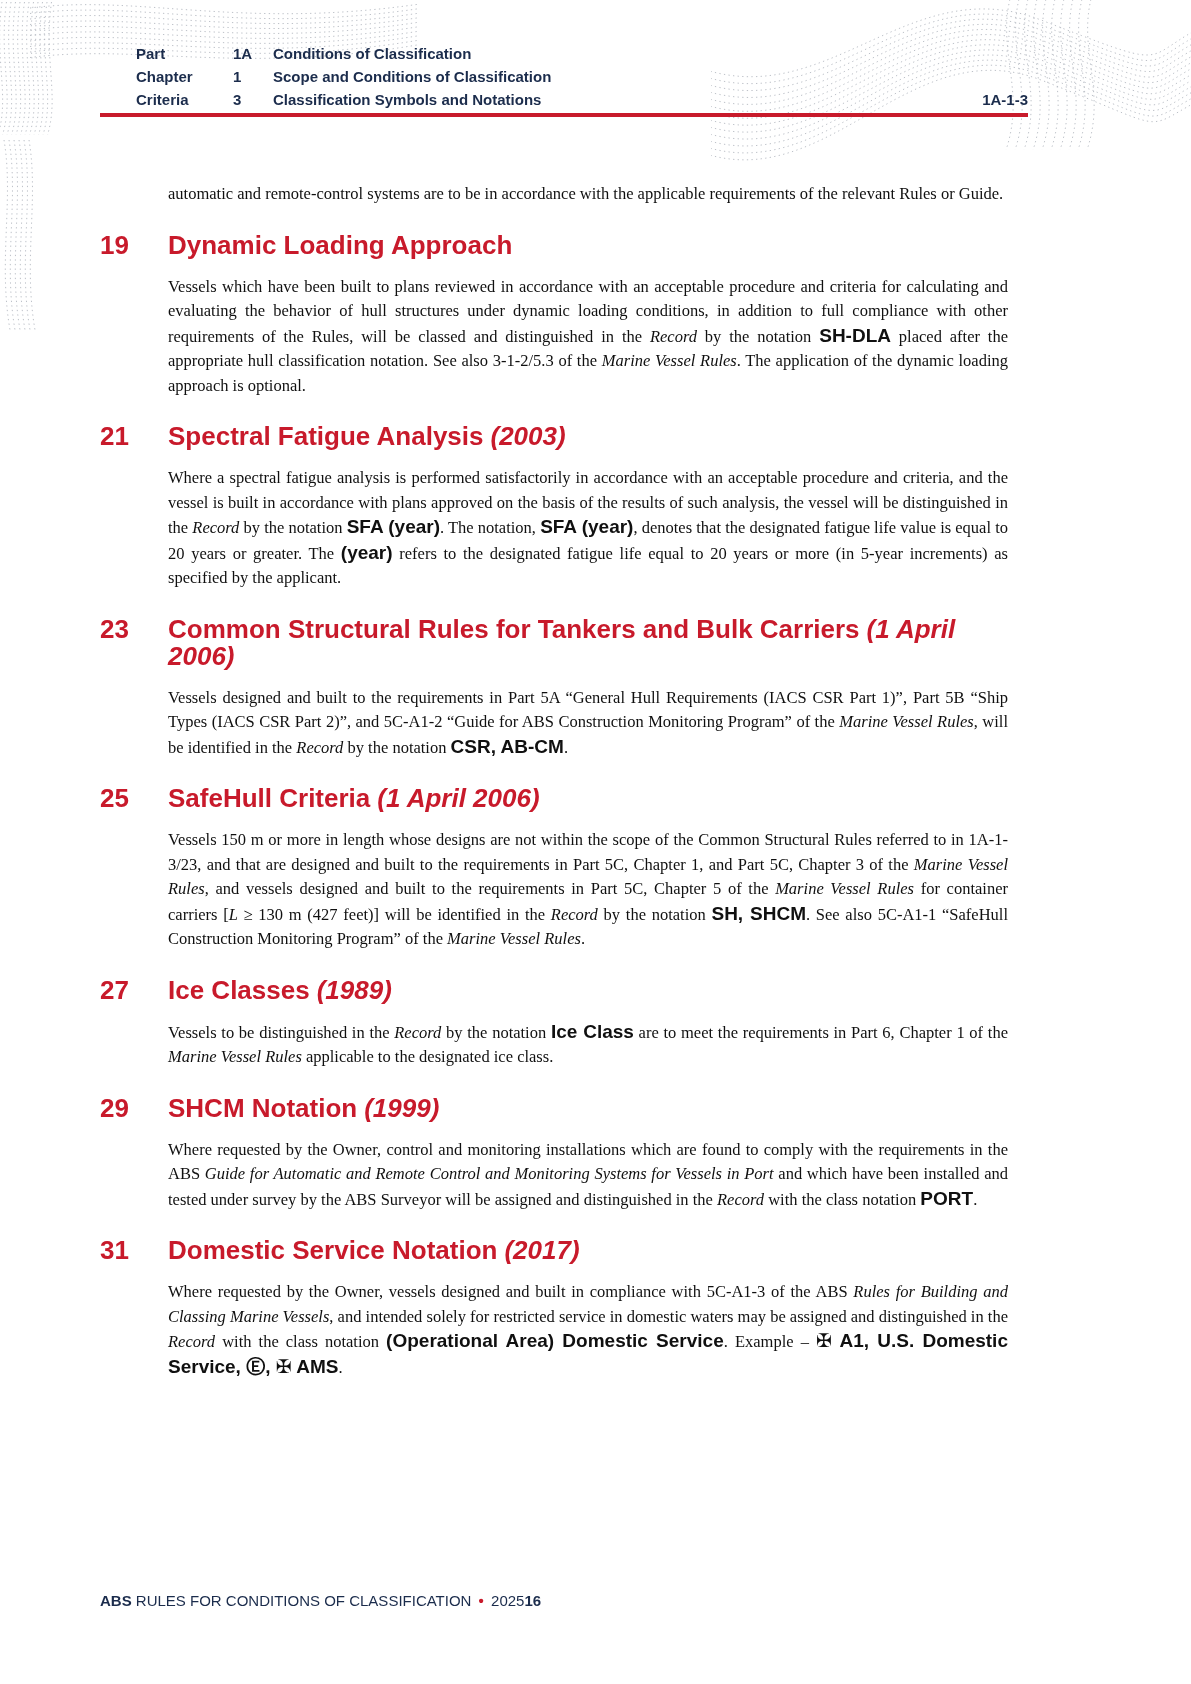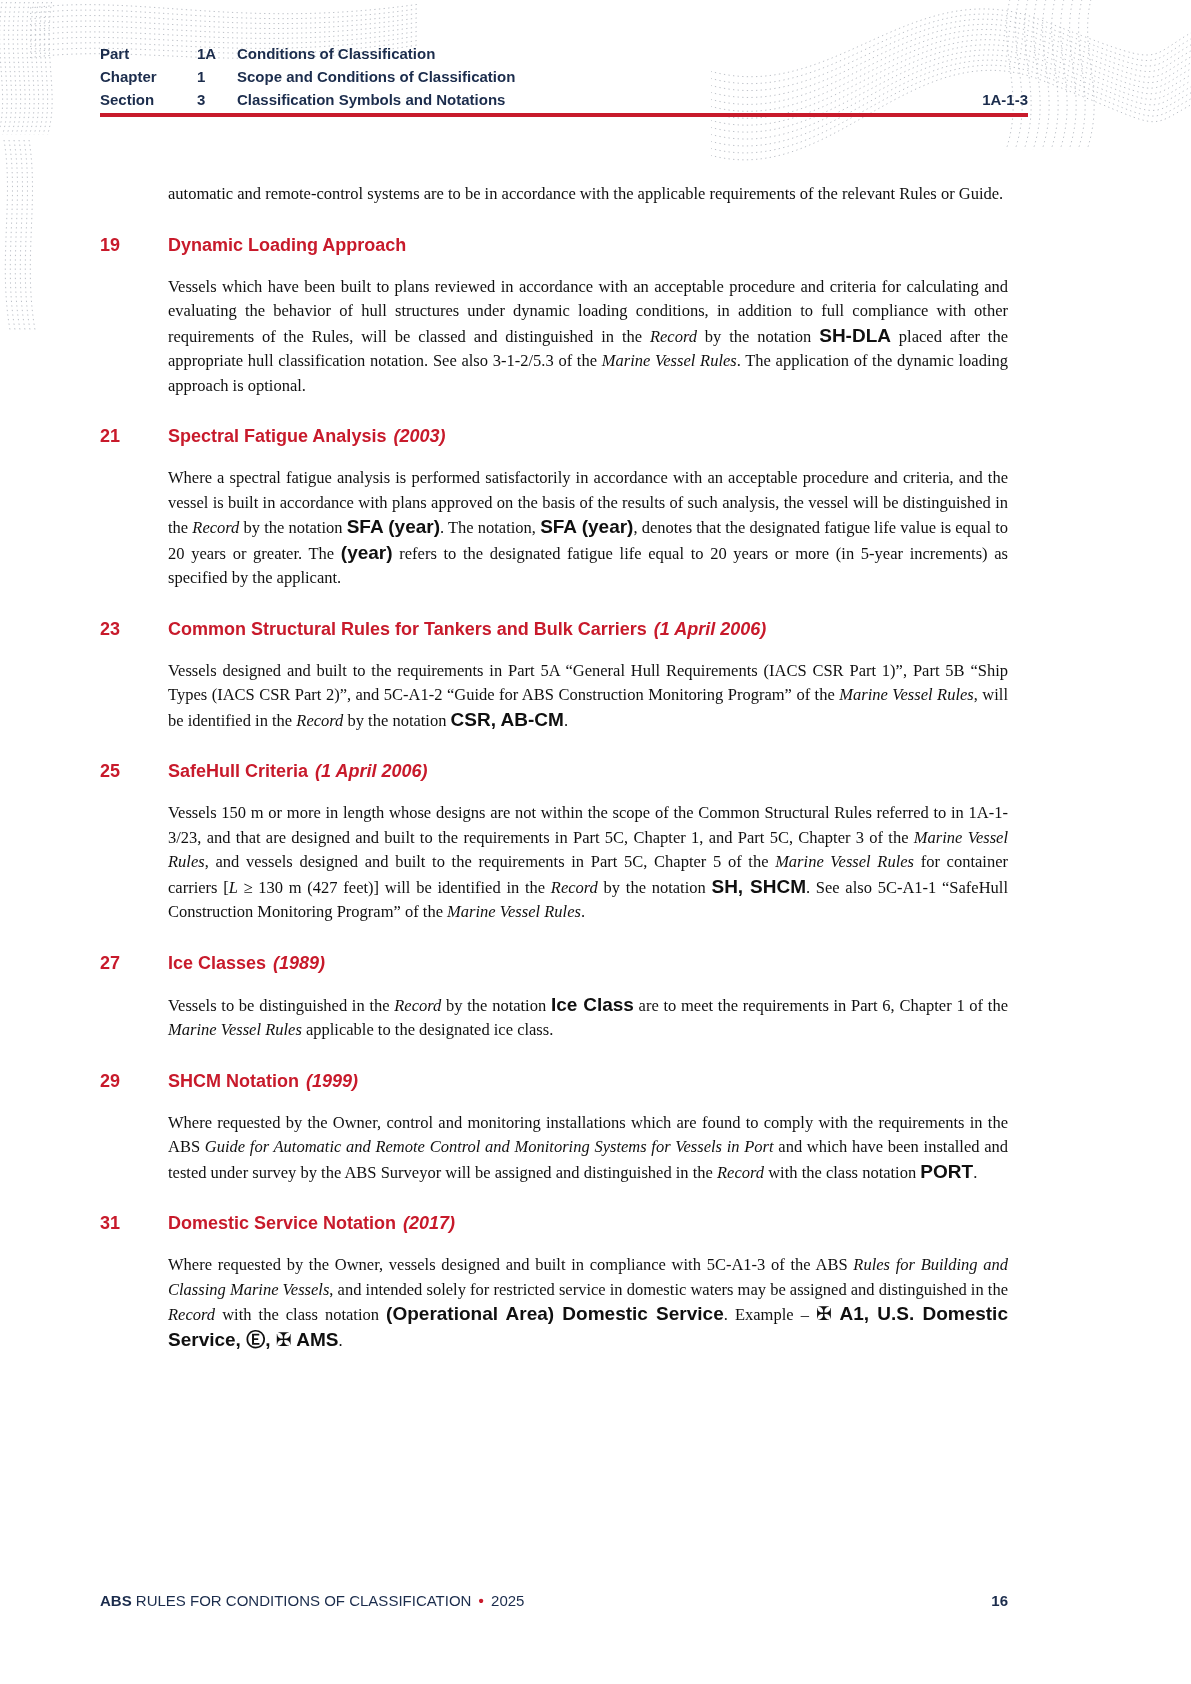--- a/index.html
+++ b/index.html
@@ -9,42 +9,42 @@
   
   .deco{position:absolute;top:0;}
   .deco-tl{left:0;}
   .deco-tr{right:0;}
   .deco path{fill:none;stroke:#b6bac2;stroke-width:1;stroke-dasharray:1.3 3.3;opacity:.9;}
 
   
   .header{position:absolute;top:42px;left:100px;width:928px;
           font-family:"Liberation Sans","DejaVu Sans",sans-serif;font-weight:700;
           color:#1b2c4c;font-size:15px;}
-  .hrow{display:flex;line-height:23px;}
+  .hrow{display:flex;line-height:23px;margin-left:36px;}
   .hlabel{width:97px;}
   .hnum{width:40px;}
   .htitle{flex:1;}
   .hcode{position:absolute;right:0;top:46px;line-height:23px;}
   .rule{position:absolute;top:113px;left:100px;width:928px;height:4px;background:#c81a2b;}
 
   
   .main{position:absolute;top:166px;left:100px;width:928px;}
   .body{font-size:16.5px;line-height:24.5px;text-align:justify;margin:16px 20px 0 68px;}
   .sec{margin-top:25px;}
   .sec-head{position:relative;margin:0 0 13px 0;padding-left:68px;max-width:800px;
             font-family:"Liberation Sans","DejaVu Sans",sans-serif;font-weight:700;
-            color:#c81a2b;font-size:18px;line-height:27px;}
+            color:#c81a2b;font-size:26px;line-height:27px;}
   .sec-num{position:absolute;left:0;top:0;}
   .sec-year{font-style:italic;margin-left:7px;}
   .run.i{font-style:italic;}
   .run.b{font-family:"Liberation Sans","DejaVu Sans",sans-serif;font-weight:700;font-size:19px;}
 
   
   .footer{position:absolute;left:100px;top:1592px;width:908px;display:flex;
-          justify-content:space-between;align-items:baseline;
+          align-items:baseline;
           font-family:"Liberation Sans","DejaVu Sans",sans-serif;
           color:#1b2c4c;font-size:15px;}
   .forg{font-weight:700;}
   .ftext,.fyear{font-weight:400;}
   .fdot{color:#c81a2b;font-weight:700;margin:0 3px;}
   .fpage{font-weight:700;}
 </style>
 </head>
 <body>
 
@@ -111,21 +111,21 @@
       <span class="hlabel">Part</span>
       <span class="hnum">1A</span>
       <span class="htitle">Conditions of Classification</span>
     </div>
     <div class="hrow">
       <span class="hlabel">Chapter</span>
       <span class="hnum">1</span>
       <span class="htitle">Scope and Conditions of Classification</span>
     </div>
     <div class="hrow">
-      <span class="hlabel">Section</span>
+      <span class="hlabel">Criteria</span>
       <span class="hnum">3</span>
       <span class="htitle">Classification Symbols and Notations</span>
     </div>
     <div class="hcode">1A-1-3</div>
   </div>
 
   <div class="rule"></div>
 
   <div class="main">
     <p class="body intro"><span class="run p">automatic and remote-control systems are to be in accordance with the applicable requirements of the relevant Rules or Guide.</span></p>

